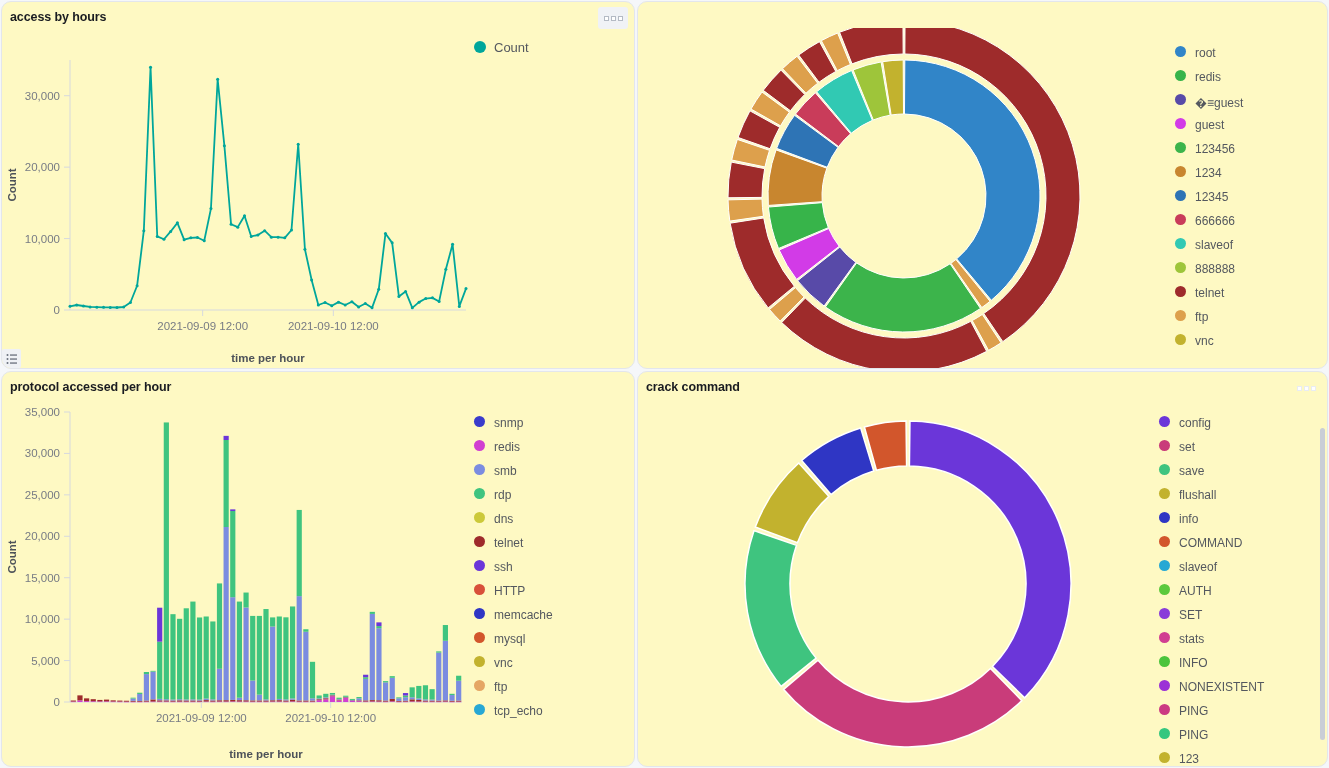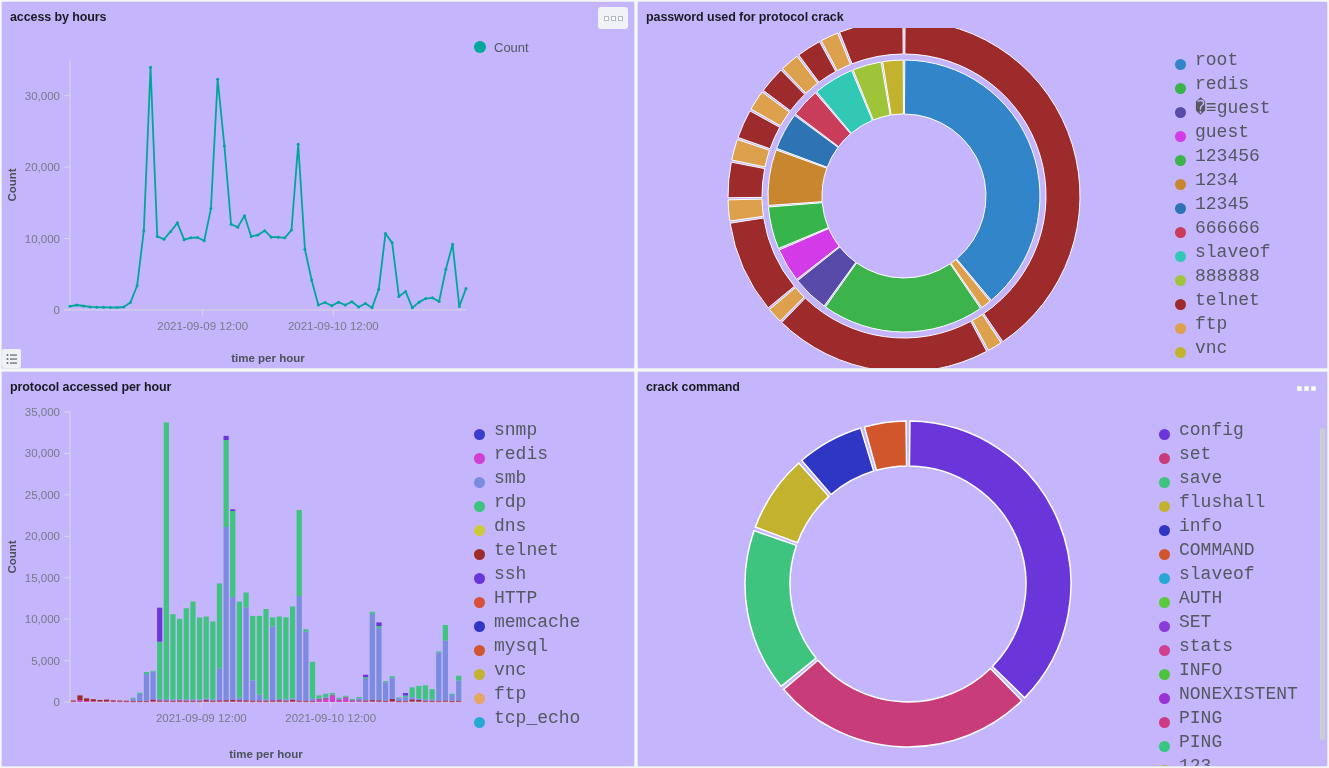--- a/index.html
+++ b/index.html
@@ -10,23 +10,23 @@
     overflow: hidden;
   }
   .dashboard {
     width: 1329px; height: 768px;
     display: grid;
     grid-template-columns: 636px 693px;
     grid-template-rows: 370px 398px;
     background: #f5f7fa;
   }
   .panel {
-    background: #c4b5fd;
+    background: #fef9c3;
     border: 1px solid #e3e6ec;
-    border-radius: 2px;
+    border-radius: 10px;
     position: relative;
     overflow: hidden;
     margin: 1px;
   }
   .panel-header {
     height: 26px;
     display: flex;
     align-items: center;
     padding: 6px 8px 2px 8px;
     position: relative;
@@ -62,26 +62,25 @@
   
   .chart-flex { display: flex; width: 100%; height: 100%; }
   .plot-wrap { position: relative; flex: 1 1 auto; height: 100%; }
   .legend-col {
     flex: 0 0 auto;
     padding-top: 18px;
     position: relative;
   }
   .legend-item {
     display: flex;
-    align-items: flex-end;
+    align-items: flex-start;
     height: 24px;
-    font-size: 18px;
+    font-size: 12px;
     color: #54585f;
     white-space: nowrap;
-    font-family: Liberation Mono, monospace;
   }
   .legend-dot {
     width: 11px; height: 11px;
     border-radius: 50%;
     margin-right: 9px;
     flex: 0 0 auto;
   }
   .legend-scrollbar {
     position: absolute;
     right: 2px; top: 30px;
@@ -204,23 +203,20 @@
           <circle cx="1.5" cy="6" r="1" fill="#6a707c"></circle>
             <rect x="4" y="5.4" width="7" height="1.3" fill="#6a707c"></rect>
           <circle cx="1.5" cy="10" r="1" fill="#6a707c"></circle>
             <rect x="4" y="9.4" width="7" height="1.3" fill="#6a707c"></rect>
         </svg>
       </div>
     </div>
   </div>
 
   <div class="panel">
-    <div class="panel-header">
-      <span class="panel-title">password used for protocol crack</span>
-    </div>
     <div class="panel-body">
       <div class="chart-flex">
         <div class="plot-wrap">
           <svg id="svg-sunburst" width="520" height="340">
               <path d="M267.0559936640114 -7.996832009504004 A176 176 0 0 1 364.82999902608253 313.6318347494961 L345.7378401233166 285.49841212743434 A142 142 0 0 0 266.8519948880092 26.00255599233202 Z" fill="#9e2b2b" stroke="#fff" stroke-width="1"></path>
               <path d="M363.0753432762138 314.80728090869763 A176 176 0 0 1 350.53930314797475 322.36679119310224 L334.20784685802505 292.54593380352566 A142 142 0 0 0 344.3221519614907 286.4467834604265 Z" fill="#dda04c" stroke="#fff" stroke-width="1"></path>
               <path d="M348.6808593541882 323.3701242081403 A176 176 0 0 1 143.69624670586478 294.5614156453984 L167.32310813768635 270.11205125935555 A142 142 0 0 0 332.70842061531096 293.3554411224768 Z" fill="#9e2b2b" stroke="#fff" stroke-width="1"></path>
               <path d="M142.18635193211253 293.08469351651826 A176 176 0 0 1 131.49649960191203 281.5112698398778 L157.48013036063358 259.5829563480832 A142 142 0 0 0 166.10489758159082 268.9206049962818 Z" fill="#dda04c" stroke="#fff" stroke-width="1"></path>
               <path d="M130.14408119066206 279.8890938584748 A176 176 0 0 1 92.11394803371621 195.19634040783515 L125.70557170902103 189.9425019199579 A142 142 0 0 0 156.38897459701144 258.2741552721785 Z" fill="#9e2b2b" stroke="#fff" stroke-width="1"></path>
               <path d="M91.80011942681656 193.1077997500504 A176 176 0 0 1 90.04207547841466 171.848220115336 L124.03394726099364 171.10481395669154 A142 142 0 0 0 125.45236908299975 188.25742934379065 Z" fill="#dda04c" stroke="#fff" stroke-width="1"></path>

